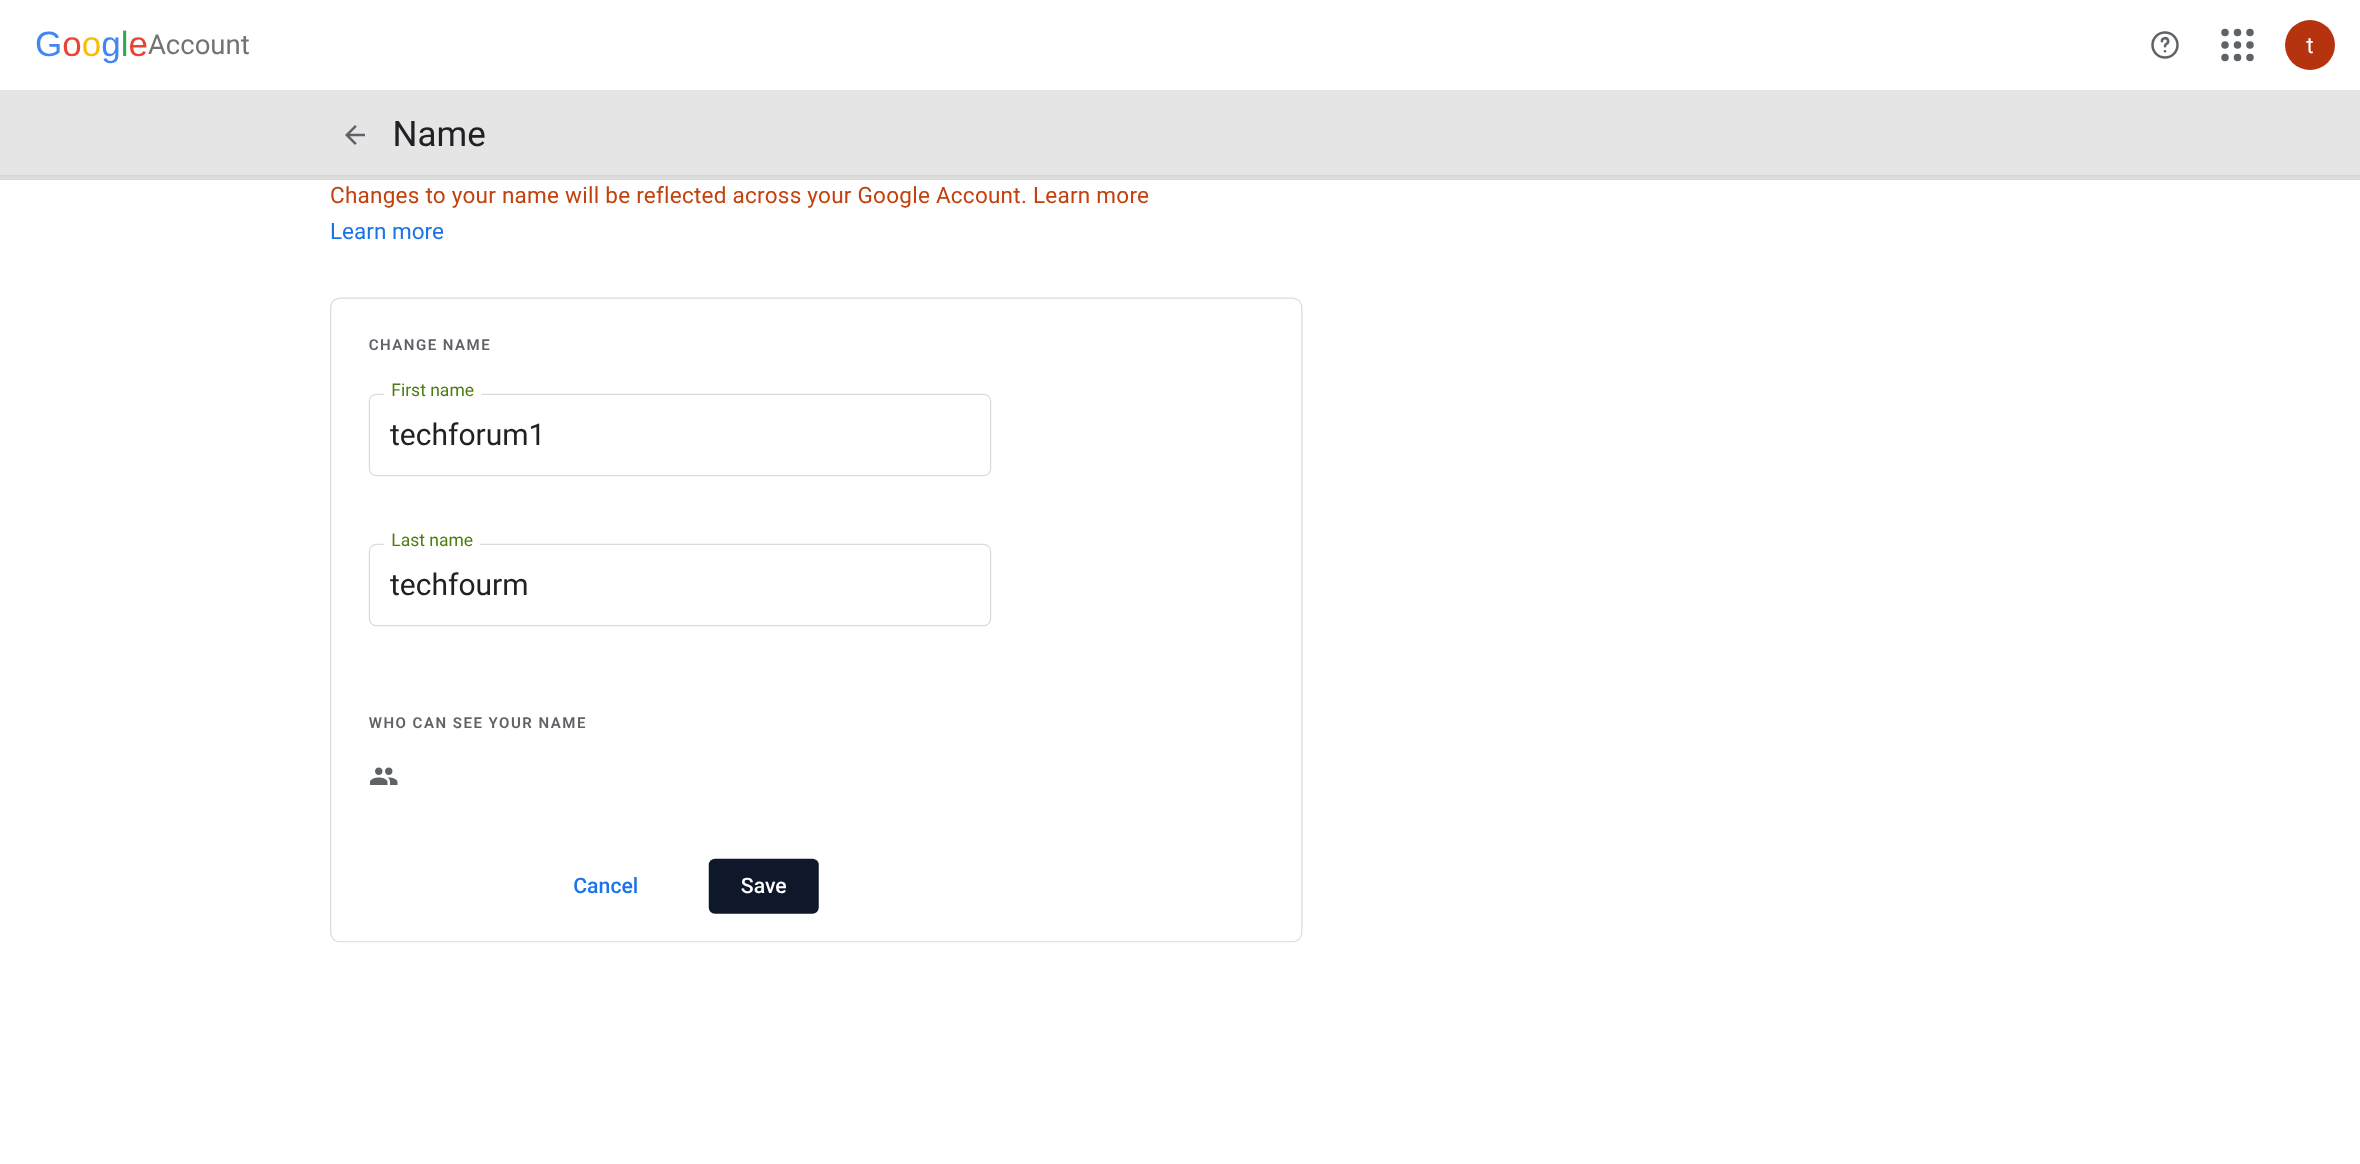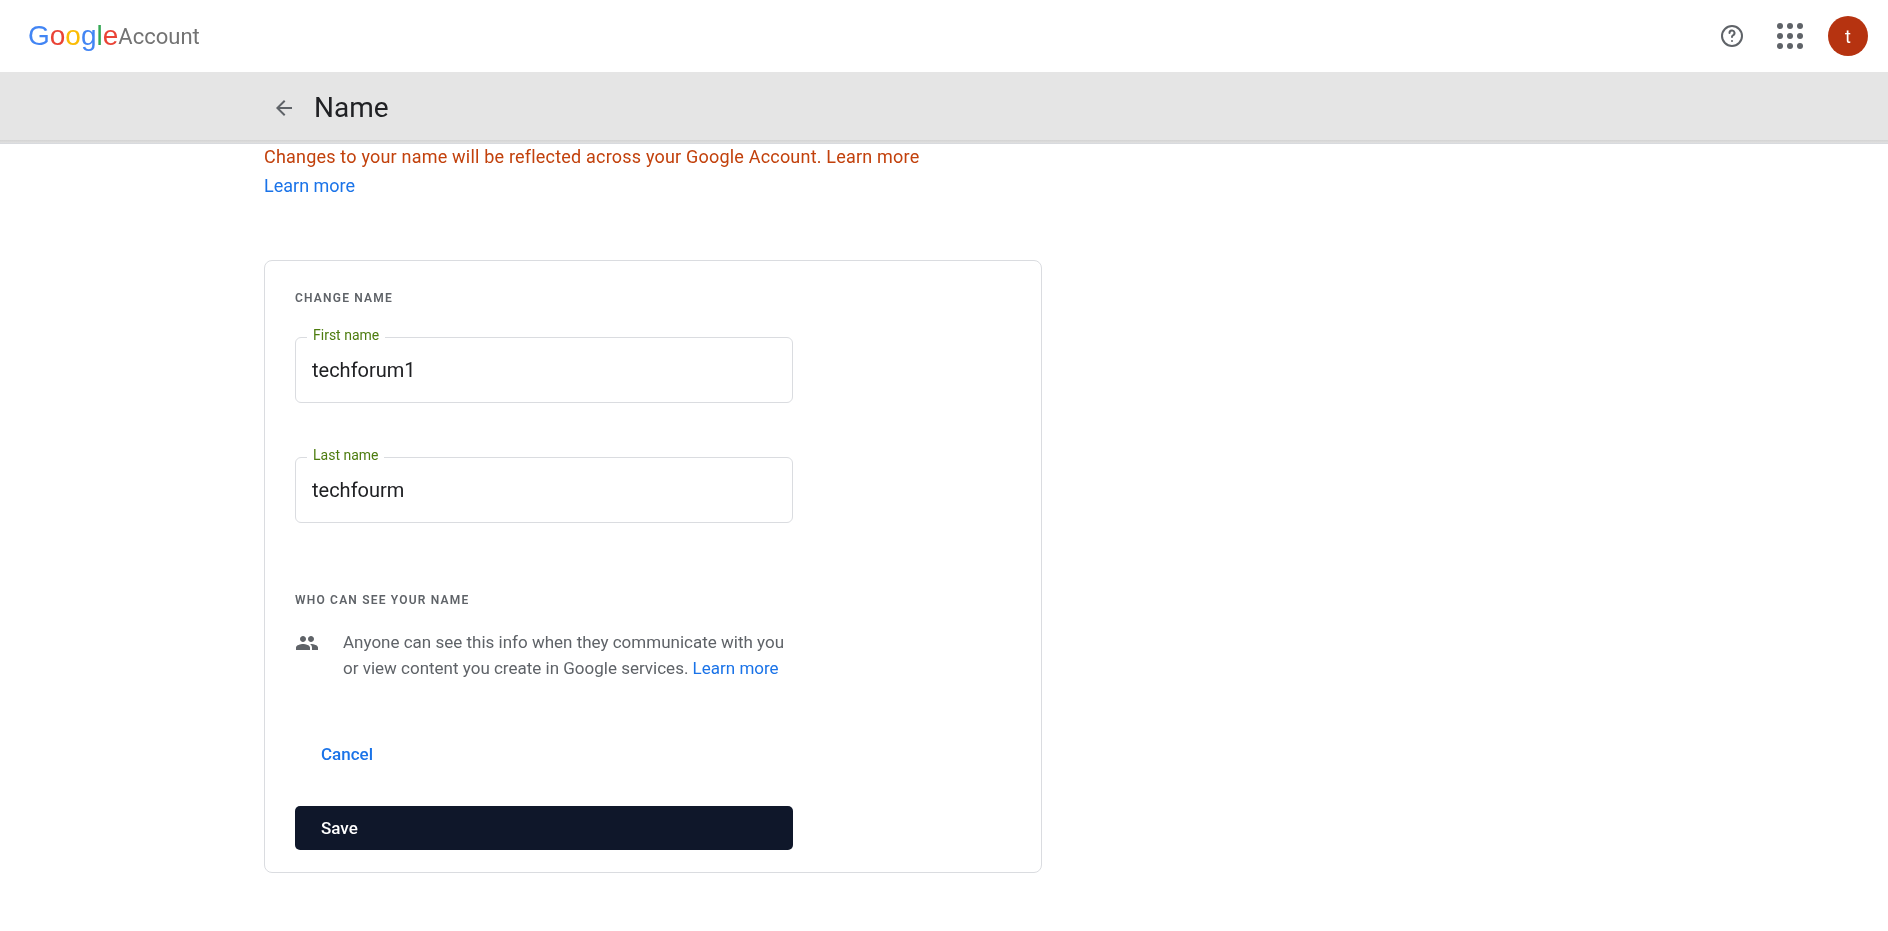--- a/index.html
+++ b/index.html
@@ -66,47 +66,47 @@
     font-size: 18px; color: #c2410c; letter-spacing: .2px;
     position: relative; top: -6px;
     width: 780px;
     white-space: nowrap;
   }
   .learn-more-top { color: #1a73e8; font-size: 18px; display:inline-block; margin-top: 2px; }
   .card {
     width: 778px;
     border: 1px solid #dadce0;
     border-radius: 8px;
-    margin-top: 64px;
+    margin-top: 42px;
     padding: 30px 30px 22px 30px;
   }
   .section-label {
     font-size: 12px; letter-spacing: 1.2px;
     color: #5f6368; font-weight: 600;
     text-transform: uppercase;
   }
   .field { position: relative; width: 498px; margin-top: 32px; }
   .field input {
     width: 100%; height: 66px;
     border: 1px solid #dadce0; border-radius: 6px;
-    padding: 0 16px; font-size: 20px; color: #202124;
+    padding: 0 16px; font-size: 24px; color: #202124;
     outline: none; font-family: inherit;
   }
   .field label {
     position: absolute; top: -10px; left: 12px;
     background: #fff; padding: 0 6px;
     font-size: 14px; color: #4d7c0f;
   }
   .field + .field { margin-top: 54px; }
   .privacy-section { margin-top: 70px; }
   .privacy-row { display: flex; gap: 24px; margin-top: 22px; }
   .people-icon { color: #5f6368; flex: 0 0 24px; margin-top: 2px; }
   .privacy-text { font-size: 17px; color: #5f6368; line-height: 1.55; max-width: 460px; }
   .privacy-text a { color: #1a73e8; text-decoration: none; }
-  .actions { display: flex; gap: 30px; justify-content: center; width: 498px; margin-top: 50px; flex-direction: column; }
+  .actions { display: flex; gap: 30px; justify-content: center; width: 498px; margin-top: 50px; }
   .btn {
     height: 44px; padding: 0 26px; border-radius: 5px;
     font-size: 17px; font-weight: 500; cursor: pointer;
     display: flex; align-items: center; border: none;
     font-family: inherit;
   }
   .btn-text { background: transparent; color: #1a73e8; }
   .btn-filled { background: #0f172a; color: #fff; }
 </style>
 </head>
@@ -178,23 +178,20 @@
     </div>
 
     <div class="privacy-section">
       <div class="section-label">WHO CAN SEE YOUR NAME</div>
       <div class="privacy-row">
         <div class="people-icon">
           <svg width="24" height="24" viewBox="0 0 24 24" fill="#5f6368">
               <path d="M16 11c1.66 0 3-1.34 3-3s-1.34-3-3-3-3 1.34-3 3 1.34 3 3 3zM8 11c1.66 0 3-1.34 3-3S9.66 5 8 5 5 6.34 5 8s1.34 3 3 3zm0 2c-2.33 0-7 1.17-7 3.5V19h14v-2.5C15 14.17 10.33 13 8 13zm8 0c-.29 0-.62.02-.97.05 1.16.84 1.97 1.97 1.97 3.45V19h6v-2.5c0-2.33-4.67-3.5-7-3.5z"></path>
             </svg>
         </div>
-        <div class="privacy-text">
-          <span>Anyone can see this info when they communicate with you or view content you create in Google services. </span><a href="#">Learn more</a>
-        </div>
       </div>
     </div>
 
     <div class="actions">
       <button class="btn btn-text">Cancel</button>
       <button class="btn btn-filled">Save</button>
     </div>
   </div>
 </div>
 

